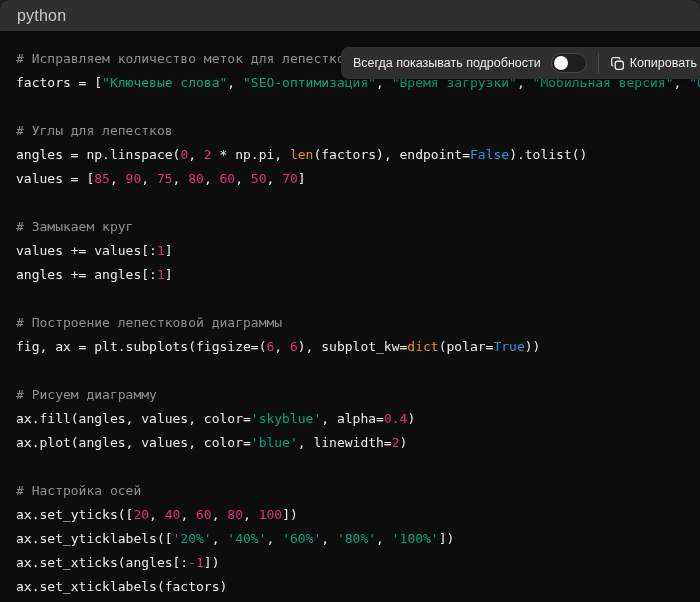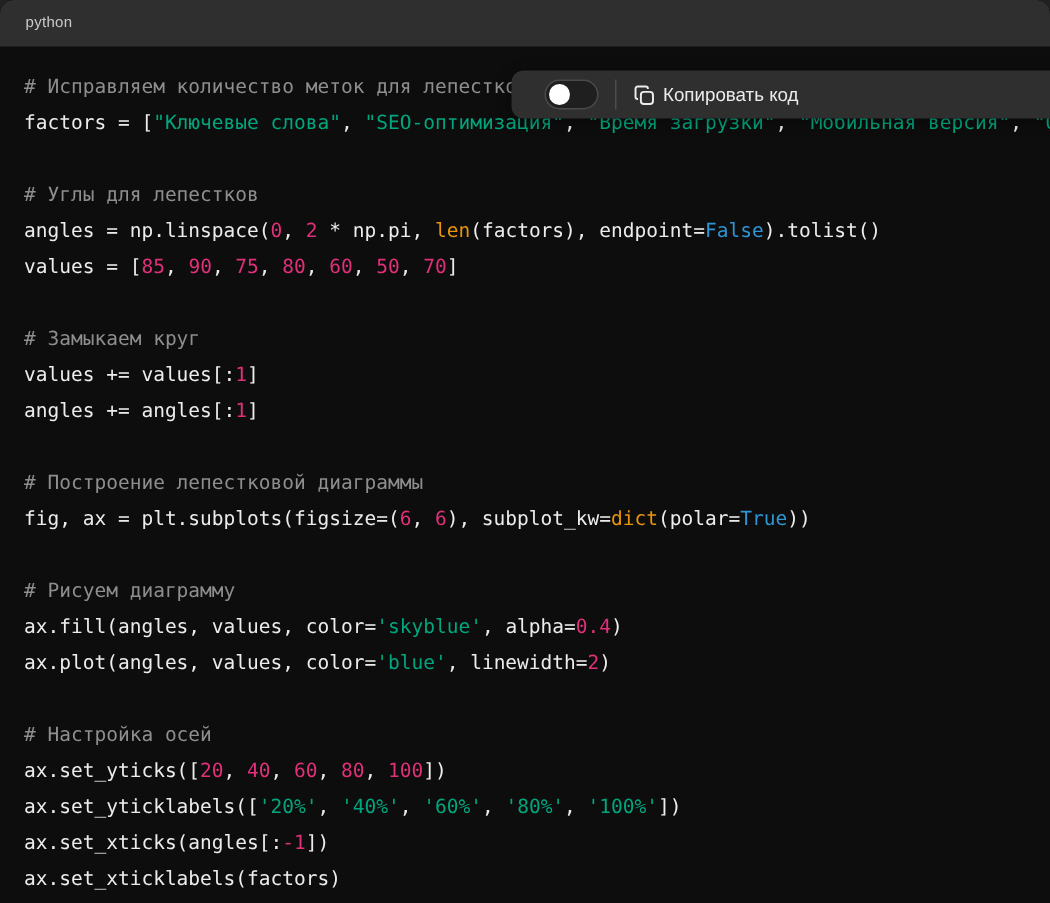--- a/index.html
+++ b/index.html
@@ -18,21 +18,21 @@
   }
   .code-header {
     height: 31px;
     background: #2f2f2f;
     display: flex;
     align-items: center;
     padding: 0 17px;
     border-radius: 9px 9px 0 0;
   }
   .lang-label {
-    font-size: 10px;
+    font-size: 16px;
     color: #c9c9c9;
     letter-spacing: 0.2px;
   }
   .code-area {
     padding: 16px;
     font-family: "DejaVu Sans Mono", "Liberation Mono", monospace;
     font-size: 13px;
     line-height: 24px;
     white-space: pre;
     color: #ececec;
@@ -100,20 +100,21 @@
 
 <div class="code-block">
 
   <div class="code-header">
     <span class="lang-label">python</span>
   </div>
 
   <div class="code-area" id="code-area"><div class="code-line"><span style="color: rgb(142, 142, 142);"># Исправляем количество меток для лепестков</span></div><div class="code-line"><span style="color: rgb(236, 236, 236);">factors = [</span><span style="color: rgb(0, 166, 125);">"Ключевые слова"</span><span style="color: rgb(236, 236, 236);">, </span><span style="color: rgb(0, 166, 125);">"SEO-оптимизация"</span><span style="color: rgb(236, 236, 236);">, </span><span style="color: rgb(0, 166, 125);">"Время загрузки"</span><span style="color: rgb(236, 236, 236);">, </span><span style="color: rgb(0, 166, 125);">"Мобильная версия"</span><span style="color: rgb(236, 236, 236);">, </span><span style="color: rgb(0, 166, 125);">"От</span></div><div class="code-line">&nbsp;</div><div class="code-line"><span style="color: rgb(142, 142, 142);"># Углы для лепестков</span></div><div class="code-line"><span style="color: rgb(236, 236, 236);">angles = np.linspace(</span><span style="color: rgb(223, 48, 121);">0</span><span style="color: rgb(236, 236, 236);">, </span><span style="color: rgb(223, 48, 121);">2</span><span style="color: rgb(236, 236, 236);"> * np.pi, </span><span style="color: rgb(233, 149, 12);">len</span><span style="color: rgb(236, 236, 236);">(factors), endpoint=</span><span style="color: rgb(46, 149, 211);">False</span><span style="color: rgb(236, 236, 236);">).tolist()</span></div><div class="code-line"><span style="color: rgb(236, 236, 236);">values = [</span><span style="color: rgb(223, 48, 121);">85</span><span style="color: rgb(236, 236, 236);">, </span><span style="color: rgb(223, 48, 121);">90</span><span style="color: rgb(236, 236, 236);">, </span><span style="color: rgb(223, 48, 121);">75</span><span style="color: rgb(236, 236, 236);">, </span><span style="color: rgb(223, 48, 121);">80</span><span style="color: rgb(236, 236, 236);">, </span><span style="color: rgb(223, 48, 121);">60</span><span style="color: rgb(236, 236, 236);">, </span><span style="color: rgb(223, 48, 121);">50</span><span style="color: rgb(236, 236, 236);">, </span><span style="color: rgb(223, 48, 121);">70</span><span style="color: rgb(236, 236, 236);">]</span></div><div class="code-line">&nbsp;</div><div class="code-line"><span style="color: rgb(142, 142, 142);"># Замыкаем круг</span></div><div class="code-line"><span style="color: rgb(236, 236, 236);">values += values[:</span><span style="color: rgb(223, 48, 121);">1</span><span style="color: rgb(236, 236, 236);">]</span></div><div class="code-line"><span style="color: rgb(236, 236, 236);">angles += angles[:</span><span style="color: rgb(223, 48, 121);">1</span><span style="color: rgb(236, 236, 236);">]</span></div><div class="code-line">&nbsp;</div><div class="code-line"><span style="color: rgb(142, 142, 142);"># Построение лепестковой диаграммы</span></div><div class="code-line"><span style="color: rgb(236, 236, 236);">fig, ax = plt.subplots(figsize=(</span><span style="color: rgb(223, 48, 121);">6</span><span style="color: rgb(236, 236, 236);">, </span><span style="color: rgb(223, 48, 121);">6</span><span style="color: rgb(236, 236, 236);">), subplot_kw=</span><span style="color: rgb(233, 149, 12);">dict</span><span style="color: rgb(236, 236, 236);">(polar=</span><span style="color: rgb(46, 149, 211);">True</span><span style="color: rgb(236, 236, 236);">))</span></div><div class="code-line">&nbsp;</div><div class="code-line"><span style="color: rgb(142, 142, 142);"># Рисуем диаграмму</span></div><div class="code-line"><span style="color: rgb(236, 236, 236);">ax.fill(angles, values, color=</span><span style="color: rgb(0, 166, 125);">'skyblue'</span><span style="color: rgb(236, 236, 236);">, alpha=</span><span style="color: rgb(223, 48, 121);">0.4</span><span style="color: rgb(236, 236, 236);">)</span></div><div class="code-line"><span style="color: rgb(236, 236, 236);">ax.plot(angles, values, color=</span><span style="color: rgb(0, 166, 125);">'blue'</span><span style="color: rgb(236, 236, 236);">, linewidth=</span><span style="color: rgb(223, 48, 121);">2</span><span style="color: rgb(236, 236, 236);">)</span></div><div class="code-line">&nbsp;</div><div class="code-line"><span style="color: rgb(142, 142, 142);"># Настройка осей</span></div><div class="code-line"><span style="color: rgb(236, 236, 236);">ax.set_yticks([</span><span style="color: rgb(223, 48, 121);">20</span><span style="color: rgb(236, 236, 236);">, </span><span style="color: rgb(223, 48, 121);">40</span><span style="color: rgb(236, 236, 236);">, </span><span style="color: rgb(223, 48, 121);">60</span><span style="color: rgb(236, 236, 236);">, </span><span style="color: rgb(223, 48, 121);">80</span><span style="color: rgb(236, 236, 236);">, </span><span style="color: rgb(223, 48, 121);">100</span><span style="color: rgb(236, 236, 236);">])</span></div><div class="code-line"><span style="color: rgb(236, 236, 236);">ax.set_yticklabels([</span><span style="color: rgb(0, 166, 125);">'20%'</span><span style="color: rgb(236, 236, 236);">, </span><span style="color: rgb(0, 166, 125);">'40%'</span><span style="color: rgb(236, 236, 236);">, </span><span style="color: rgb(0, 166, 125);">'60%'</span><span style="color: rgb(236, 236, 236);">, </span><span style="color: rgb(0, 166, 125);">'80%'</span><span style="color: rgb(236, 236, 236);">, </span><span style="color: rgb(0, 166, 125);">'100%'</span><span style="color: rgb(236, 236, 236);">])</span></div><div class="code-line"><span style="color: rgb(236, 236, 236);">ax.set_xticks(angles[:</span><span style="color: rgb(223, 48, 121);">-1</span><span style="color: rgb(236, 236, 236);">])</span></div><div class="code-line"><span style="color: rgb(236, 236, 236);">ax.set_xticklabels(factors)</span></div></div>
 
   <div class="toolbar">
+    <span class="toolbar-label">Всегда показывать подробности</span>
     <div class="toggle">
       <div class="toggle-knob"></div>
     </div>
     <div class="toolbar-divider"></div>
     <button class="copy-btn">
       <span>
         <svg width="15" height="15" viewBox="0 0 16 16" fill="none" stroke="#ececec" stroke-width="1.4" stroke-linejoin="round">
           <rect x="5.6" y="5.6" width="8.6" height="8.6" rx="2.2"></rect>
           <path d="M10.6 3.6 L10.6 3.4 a1.6 1.6 0 0 0 -1.6 -1.6 L3.4 1.8 a1.6 1.6 0 0 0 -1.6 1.6 L1.8 9 a1.6 1.6 0 0 0 1.6 1.6 L3.6 10.6"></path>
         </svg>

